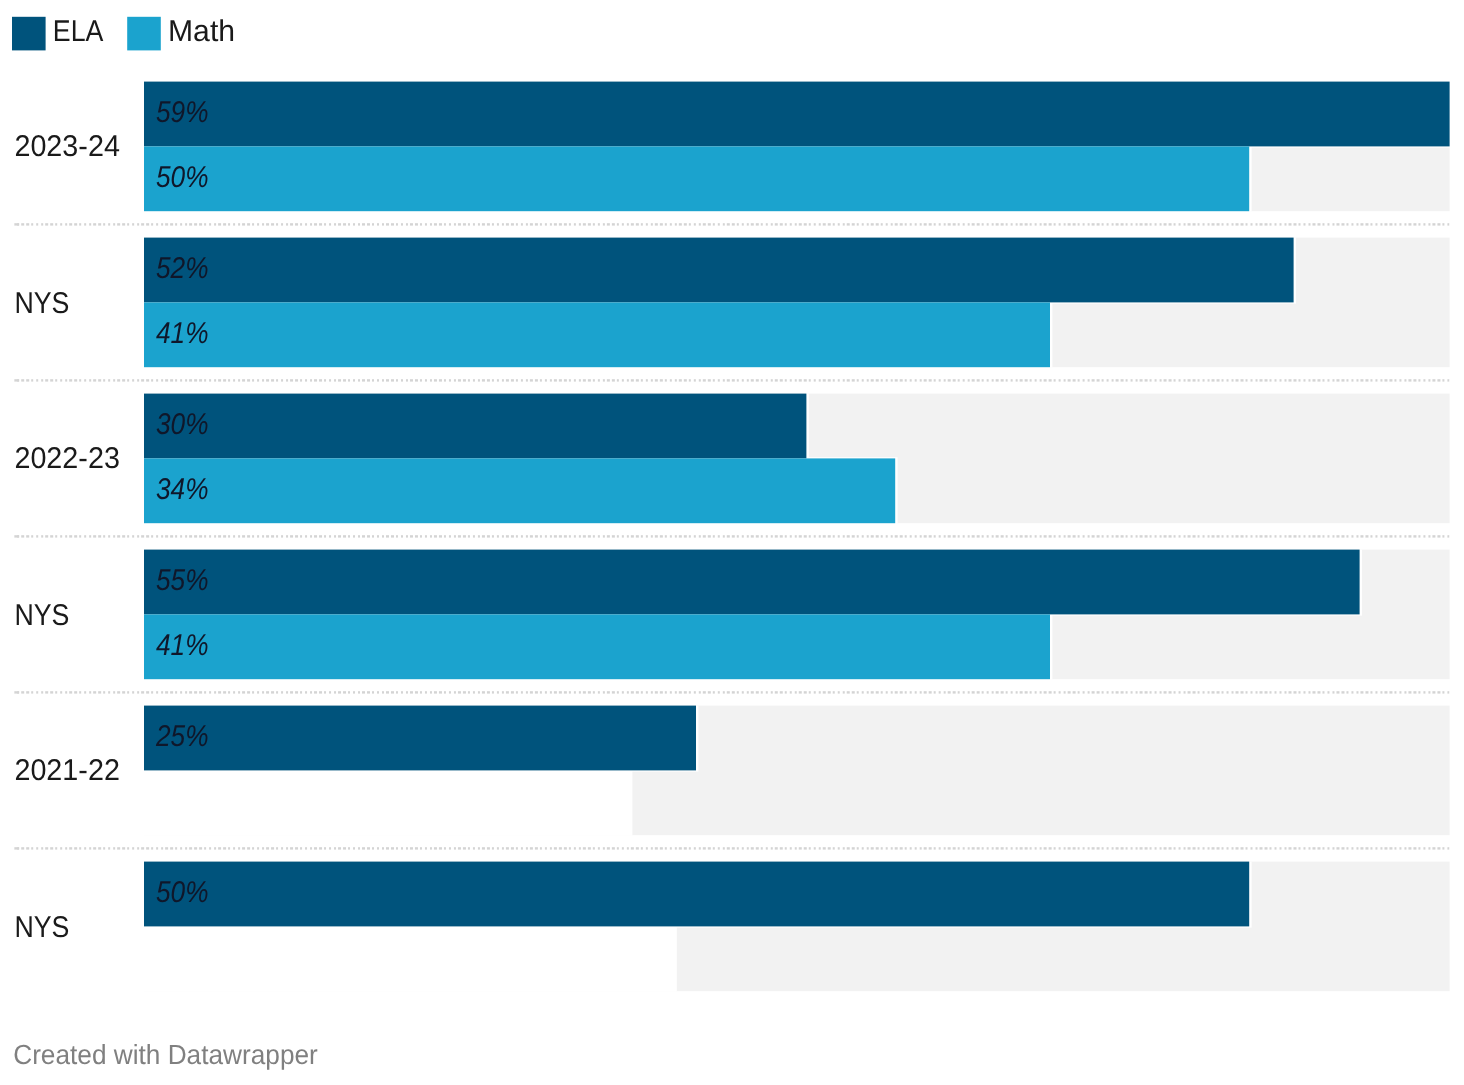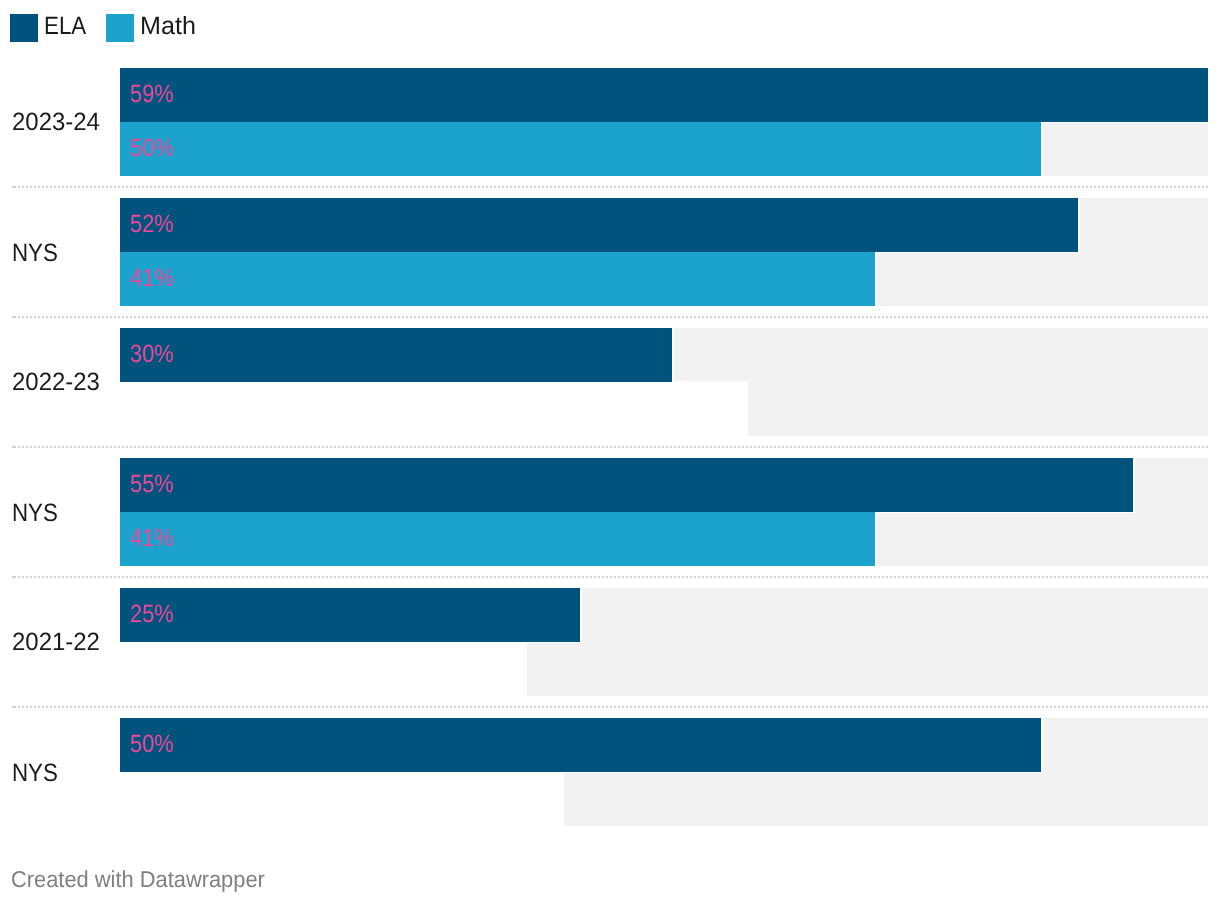--- a/index.html
+++ b/index.html
@@ -132,22 +132,23 @@
   .bar-row.s1 .bar-fill { background: #1ba3ce; }
 
   .bar-value {
     position: absolute;
     left: 10px;
     top: -0.6px;
     height: 100%;
     display: flex;
     align-items: center;
     font-size: 25px;
-    color: #ec4899;
-    white-space: nowrap;
+    color: #0f172a;
+    white-space: nowrap;
+    font-style: italic;
   }
   .bar-value > span {
     display: inline-block;
     transform: scaleX(0.875) translateZ(0);
     transform-origin: left center;
   }
 
   
   .footer {
     position: absolute;
@@ -224,20 +225,26 @@
       <span class="group-label year">2022-23</span>
       <span class="bar-track" style="background: rgb(242, 242, 242);"></span>
       <span class="bar-outline s0" style="width: 554.15px;"></span>
       <span class="bar-outline s1" style="width: 627.913px;"></span>
       <div class="bar-row s0">
         <span class="bar-fill" style="width: 552.37px; background: rgb(0, 83, 124);"></span>
         <span class="bar-value">
             <span>30%</span>
           </span>
       </div>
+      <div class="bar-row s1">
+        <span class="bar-fill" style="width: 626.133px; background: rgb(27, 163, 206);"></span>
+        <span class="bar-value">
+            <span>34%</span>
+          </span>
+      </div>
     </div>
 
     <div class="separator sep3" style="top: 446px;"></div>
     <div class="group g3" style="top: 458px;">
       <span class="group-label word">NYS</span>
       <span class="bar-track" style="background: rgb(242, 242, 242);"></span>
       <span class="bar-outline s0" style="width: 1015.17px;"></span>
       <span class="bar-outline s1" style="width: 756.998px;"></span>
       <div class="bar-row s0">
         <span class="bar-fill" style="width: 1013.39px; background: rgb(0, 83, 124);"></span>

